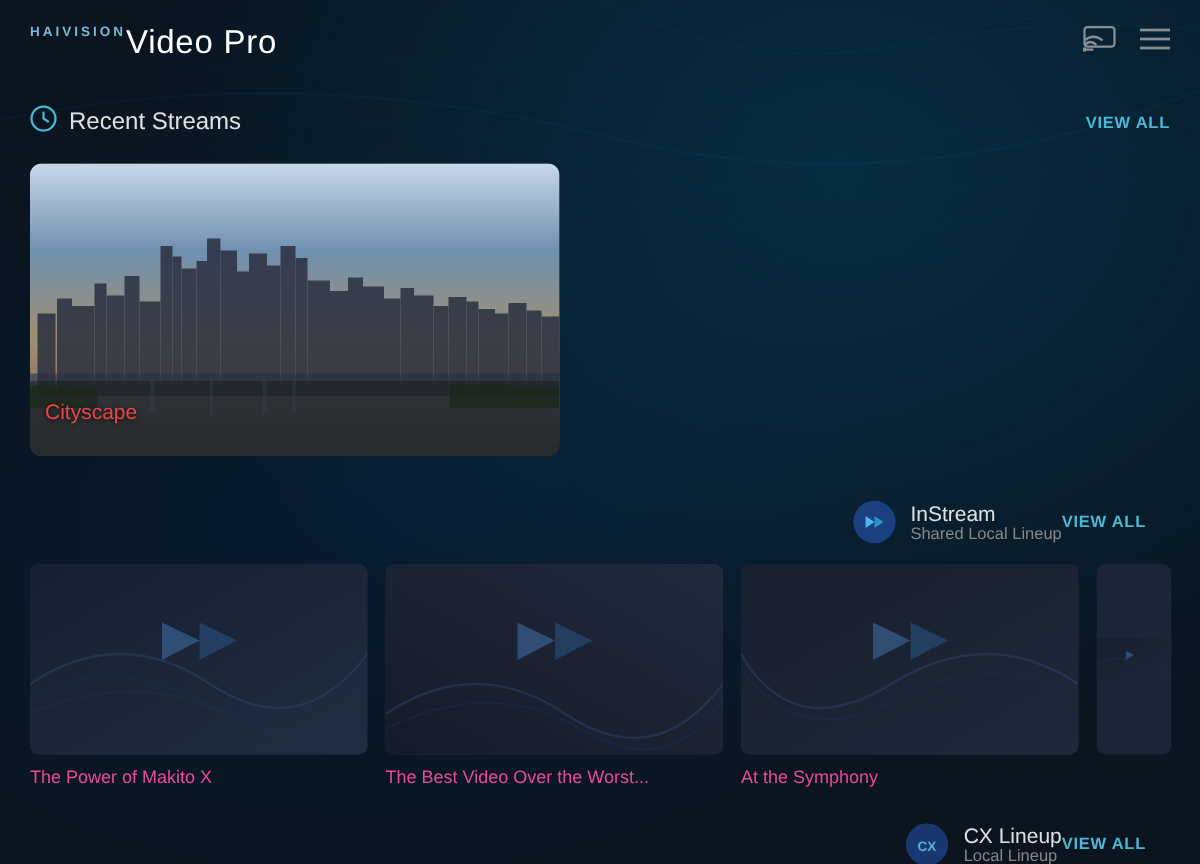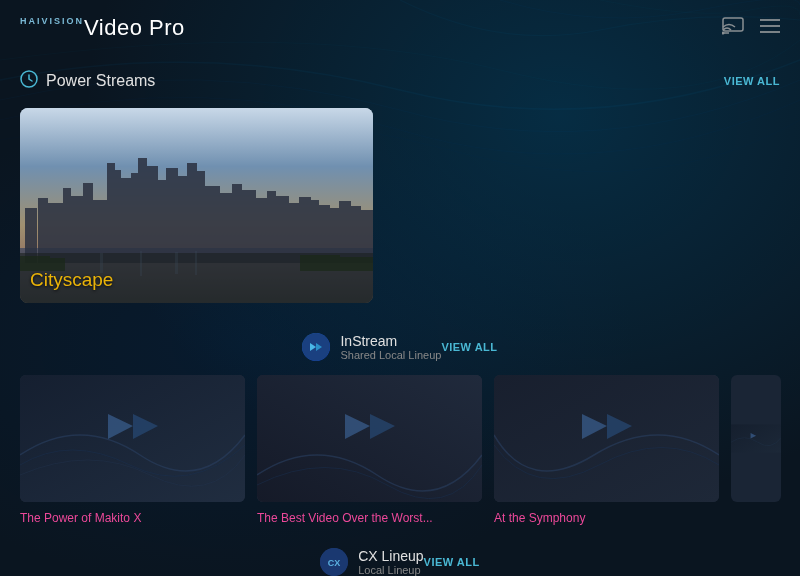--- a/index.html
+++ b/index.html
@@ -148,36 +148,36 @@
         #a88050 65%,
         #706050 80%,
         #504840 90%,
         #384038 100%
       );
       position: relative;
     }
 
     .large-card-label {
       position: absolute;
-      bottom: 12px;
+      bottom: 22px;
       left: 10px;
-      font-size: 19px;
-      color: #eab308;
+      font-size: 14px;
+      color: #ef4444;
       text-shadow: 0 1px 3px rgba(0,0,0,0.8);
     }
 
     
     .source-section {
       margin-bottom: 16px;
     }
 
     .source-header {
       display: flex;
       align-items: center;
-      justify-content: center;
+      justify-content: flex-end;
       padding: 6px 36px;
       margin-bottom: 8px;
     }
 
     .source-info {
       display: flex;
       align-items: center;
       gap: 10px;
     }
 
@@ -324,21 +324,21 @@
 <div class="content">
 
   <div class="section-header">
     <div class="section-title">
       <span class="section-icon">
         <svg width="18" height="18" viewBox="0 0 18 18" fill="none">
           <circle cx="9" cy="9" r="8" stroke="#4ab8d4" stroke-width="1.5" fill="none"></circle>
           <polyline points="9,5 9,9 12,11" stroke="#4ab8d4" stroke-width="1.5" fill="none" stroke-linecap="round"></polyline>
         </svg>
       </span>
-      <span>Power Streams</span>
+      <span>Recent Streams</span>
     </div>
     <span class="view-all">VIEW ALL</span>
   </div>
 
   <div class="recent-streams-area">
     <div class="large-card">
       <div class="large-card-img">
         
         <svg width="353" height="195" viewBox="0 0 353 195" xmlns="http://www.w3.org/2000/svg">
 

